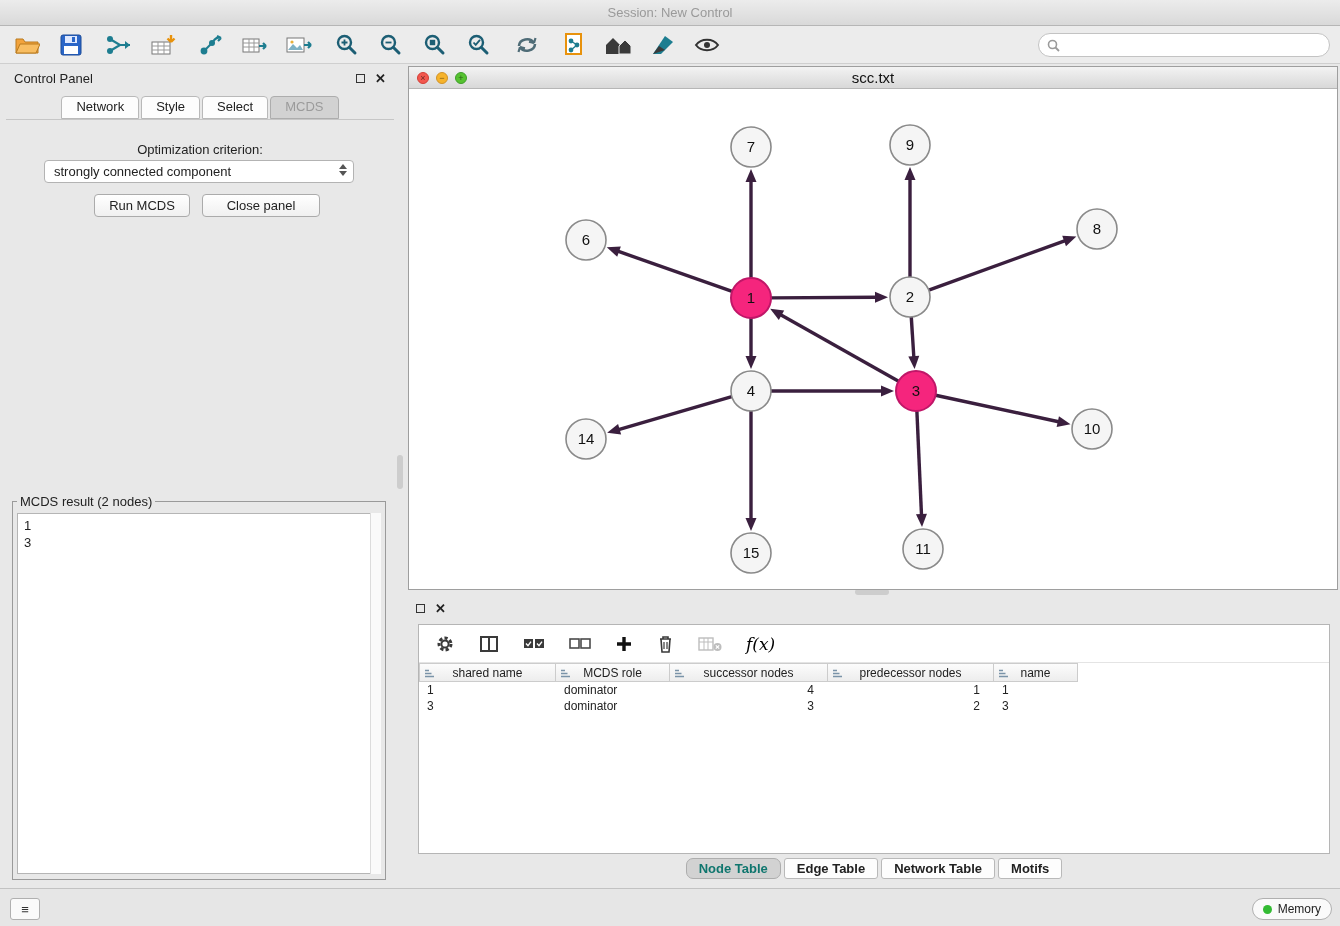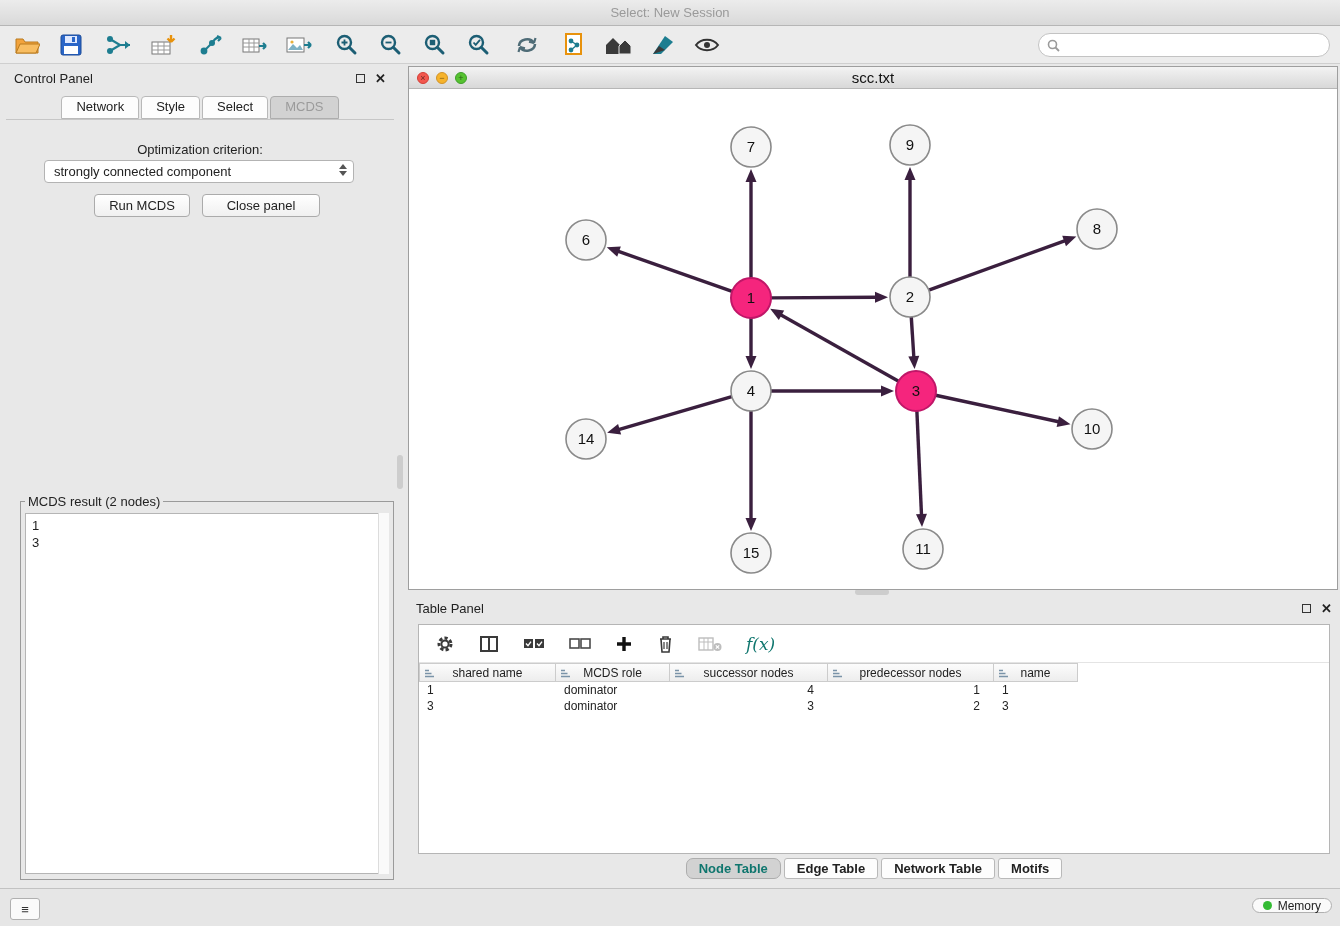--- a/index.html
+++ b/index.html
@@ -32,21 +32,21 @@
   .tab { background:#fdfdfd; border:1px solid #b9b9b9; border-radius:4px 4px 0 0; padding:2px 14px 3px 14px; font-size:13px; cursor:default; }
   .tab.pressed { background:#d2d2d2; color:#9b9b9b; border-color:#adadad; }
   .cp-label { text-align:center; margin-top:22px; font-size:13px; }
   .dropdown { position:absolute; left:38px; top:94px; width:310px; height:23px; background:#fff;
     border:1px solid #b3b3b3; border-radius:4px; display:flex; align-items:center; padding-left:9px; font-size:13px; }
   .dd-arrows { position:absolute; right:6px; top:3px; display:flex; flex-direction:column; gap:2px; }
   .dd-arrows .up { width:0; height:0; border-left:4px solid transparent; border-right:4px solid transparent; border-bottom:5px solid #555; }
   .dd-arrows .dn { width:0; height:0; border-left:4px solid transparent; border-right:4px solid transparent; border-top:5px solid #555; }
   .btn { position:absolute; height:23px; background:linear-gradient(#ffffff,#f0f0f0); border:1px solid #ababab; border-radius:4px;
     font-size:13px; display:flex; align-items:center; justify-content:center; cursor:default; font-family:"Liberation Sans",sans-serif; }
-  .result-box { position:absolute; left:6px; top:428px; width:374px; height:386px; border:1px solid #9a9a9a; background:#e8e8e8;margin-left:8px; }
+  .result-box { position:absolute; left:6px; top:428px; width:374px; height:386px; border:1px solid #9a9a9a; background:#e8e8e8; }
   .result-box legend { font-size:13px; padding:0 3px; margin-left:4px; }
   .result-inner { position:absolute; left:4px; right:4px; top:4px; bottom:5px; background:#fff; border:1px solid #b5b5b5;
     padding:3px 6px; font-size:13px; line-height:17px; overflow:hidden; }
   .result-scroll { position:absolute; right:4px; top:4px; bottom:5px; width:11px; border-left:1px solid #dcdcdc; background:#fafafa; }
 
   
   .vsplit-handle { position:absolute; left:397px; top:455px; width:6px; height:34px; background:#cdcdcd; border-radius:3px; }
   .hsplit-handle { position:absolute; left:855px; top:589px; width:34px; height:6px; background:#cdcdcd; border-radius:3px; }
 
   
@@ -61,47 +61,47 @@
   .net-title { flex:1; text-align:center; font-size:15px; color:#111; }
   .net-canvas { position:absolute; left:0; top:22px; width:928px; height:500px; background:#fff; }
 
   
   .table-panel { position:absolute; left:408px; top:596px; width:932px; height:288px; background:#e8e8e8; }
   .tp-head { height:24px; display:flex; align-items:center; padding:0 8px; }
   .tp-head .ph-title { flex:1; }
   .tp-container { position:absolute; left:10px; top:28px; width:912px; height:230px; background:#fff; border:1px solid #b5b5b5; }
   .tp-toolbar { height:38px; display:flex; align-items:center; gap:24px; padding-left:16px; border-bottom:1px solid #e4e4e4; }
   .tp-ico { display:flex; align-items:center; justify-content:center; cursor:default; }
-  .fx { font-family:"DejaVu Serif", serif; font-style:italic; font-size:17px; color:#0f766e; }
+  .fx { font-family:"DejaVu Serif", serif; font-style:italic; font-size:17px; color:#000000; }
   .thead { display:flex; height:19px; }
   .th { border:1px solid #ccc; border-left:none; background:linear-gradient(#fcfcfc,#ededed);
     font-size:12px; display:flex; align-items:center; justify-content:center; position:relative; color:#222; }
   .th:first-child { border-left:1px solid #ccc; }
   .th .sort-ico { position:absolute; left:4px; top:4px; }
   .tbody .tr { display:flex; height:16px; }
   .td { font-size:12px; line-height:16px; padding:0 8px; white-space:nowrap; overflow:hidden; }
   .td.right { text-align:right; padding-right:14px; }
 
   .bottom-tabs { position:absolute; left:0; width:932px; top:262px; display:flex; justify-content:center; gap:3px; }
   .btab { background:#fdfdfd; border:1px solid #b9b9b9; border-radius:3px; padding:2px 12px; font-size:13px; font-weight:bold; cursor:default; }
   .btab.pressed { background:#d2d2d2; color:#0f766e; border-color:#adadad; font-weight:bold;border-radius:7px; }
 
   
   .statusbar { position:absolute; left:0; top:888px; width:1340px; height:38px; background:#e6e6e6; border-top:1px solid #c2c2c2; }
   .status-left-btn { position:absolute; left:10px; top:9px; width:30px; height:22px; background:#fafafa; border:1px solid #b0b0b0;
     border-radius:3px; display:flex; align-items:center; justify-content:center; font-size:13px; color:#333; }
-  .memory-btn { position:absolute; right:8px; top:9px; height:15px; background:#fafafa; border:1px solid #b0b0b0; border-radius:11px;
+  .memory-btn { position:absolute; right:8px; top:9px; height:22px; background:#fafafa; border:1px solid #b0b0b0; border-radius:11px;
     display:flex; align-items:center; gap:6px; padding:0 10px; font-size:12px; }
   .green-dot { width:9px; height:9px; border-radius:50%; background:#33bb33; }
 </style>
 </head>
 <body>
 
 <div class="titlebar">
-  <span class="title">Select: New Session</span>
+  <span class="title">Session: New Control</span>
 </div>
 
 <div class="toolbar">
   <div class="tool-group">
     <div class="tool-btn">
       <svg width="26" height="22" viewBox="0 0 26 22">
         <path d="M2 5 L9 5 L11 8 L24 8 L24 19 L2 19 Z" fill="#f2a33c" stroke="#b97a1f"></path>
         <path d="M2 19 L6 10 L26 10 L22 19 Z" fill="#f8bd61" stroke="#b97a1f"></path>
       </svg>
     </div>
@@ -331,21 +331,20 @@
         <circle cx="342" cy="464" r="20" fill="#f5f5f5" stroke="#8a8a8a" stroke-width="1.6"></circle>
         <text x="342" y="469" text-anchor="middle" font-size="15" font-family="Liberation Sans, sans-serif" fill="#111">15</text>
         <circle cx="514" cy="460" r="20" fill="#f5f5f5" stroke="#8a8a8a" stroke-width="1.6"></circle>
         <text x="514" y="465" text-anchor="middle" font-size="15" font-family="Liberation Sans, sans-serif" fill="#111">11</text>
       </svg>
   </div>
 </div>
 
 <div class="table-panel">
   <div class="tp-head">
-    <span class="ph-title">Table Panel</span>
     <span class="mini-float"></span>
     <span class="mini-close">✕</span>
   </div>
   <div class="tp-container">
     <div class="tp-toolbar">
       <span class="tp-ico">
         <svg width="20" height="20" viewBox="0 0 20 20">
           <circle cx="10" cy="10" r="6" fill="none" stroke="#3a3a3a" stroke-width="3" stroke-dasharray="3.2,2.2"></circle>
           <circle cx="10" cy="10" r="3.6" fill="none" stroke="#3a3a3a" stroke-width="2"></circle>
         </svg>

